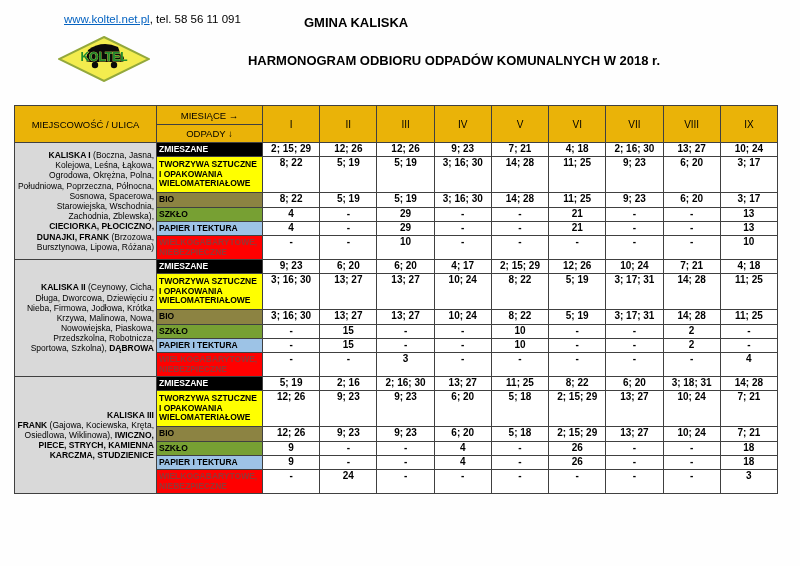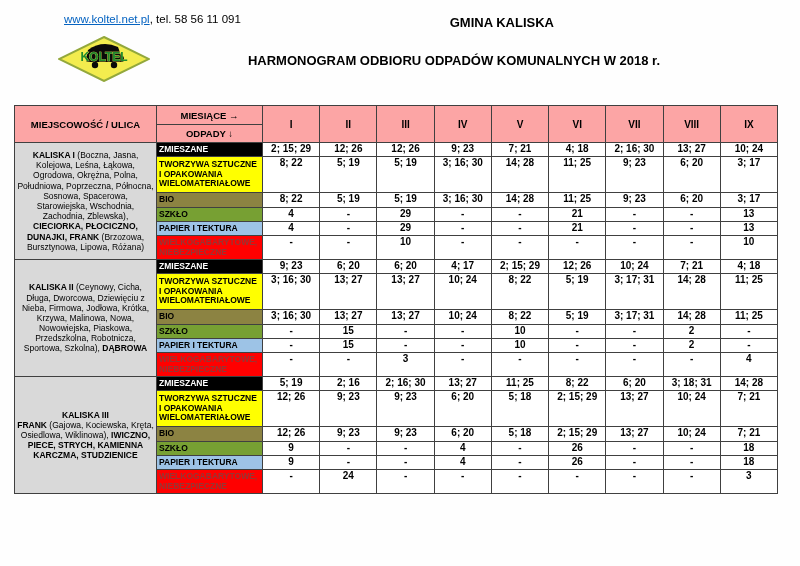--- a/index.html
+++ b/index.html
@@ -3,42 +3,42 @@
 <meta charset="utf-8">
 <style>
   html,body{margin:0;padding:0;}
   body{
     width:800px;height:566px;position:relative;overflow:hidden;
     background:#fefefe;color:#000;
     font-family:"Liberation Sans",sans-serif;
   }
   .link-line{position:absolute;left:64px;top:13px;font-size:11.5px;white-space:nowrap;}
   .link-line a{color:#0563c1;text-align:right;}
-  .title-org{position:absolute;left:304px;top:15px;width:250px;text-align:right;font-weight:bold;font-size:13px;}
+  .title-org{position:absolute;left:304px;top:15px;width:250px;text-align:left;font-weight:bold;font-size:13px;}
   .title-main{position:absolute;left:224px;top:53px;width:460px;text-align:center;font-weight:bold;font-size:13px;}
   .logo{position:absolute;left:58px;top:36px;width:92px;height:46px;}
   .logo text{font-family:"Liberation Sans",sans-serif;paint-order:stroke;}
 
   table#tbl{
     position:absolute;left:14px;top:105px;width:764px;
     border-collapse:collapse;table-layout:fixed;
   }
   #tbl td,#tbl th{border:1px solid #404040;overflow:hidden;padding:0 2px;}
-  #tbl thead th{background:#fca5a5;font-size:9.5px;font-weight:bold;vertical-align:middle;}
+  #tbl thead th{background:#eab308;font-size:9.5px;font-weight:normal;vertical-align:middle;}
   #tbl th.month-h{font-size:10px;}
   tr.hr1{height:19px;}
   tr.hr2{height:18px;}
   tr.r0{height:14px;}
   tr.r1{height:36px;}
   tr.r2{height:15px;padding-left:14px;}
   tr.r3{height:14px;}
   tr.r4{height:14px;}
   tr.r5{height:24px;}
   td.loc{
-    background:#d9d9d9;font-size:8.5px;line-height:1.2;text-align:center;
+    background:#d9d9d9;font-size:8.5px;line-height:1.2;text-align:right;
     vertical-align:middle;padding:1px 3px;
   }
   td.loc .b{font-weight:bold;}
   td.wl{
     font-weight:bold;font-size:8.5px;text-align:left;vertical-align:middle;
     line-height:1.15;padding:0 1px;
   }
   td.val{
     background:#fff;font-weight:bold;font-size:10px;text-align:center;
     vertical-align:top;padding-top:1px;

